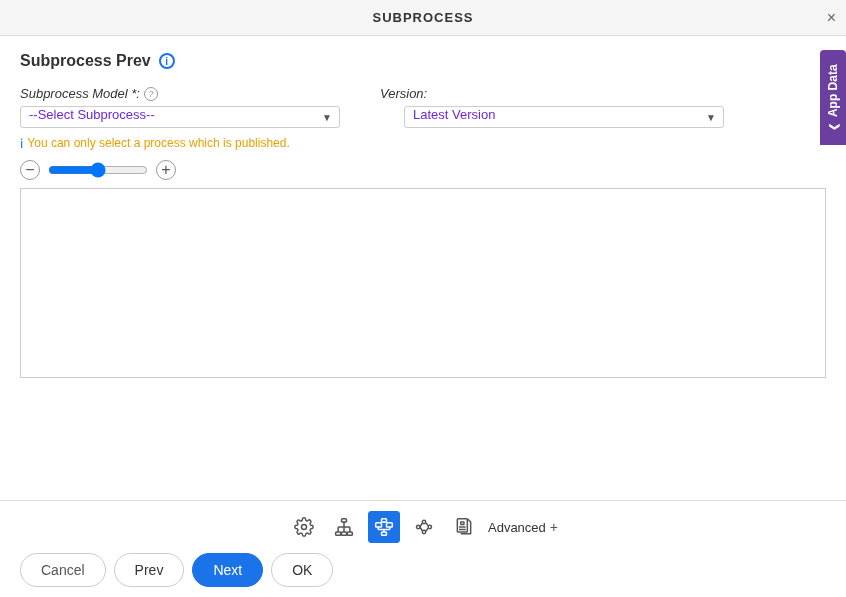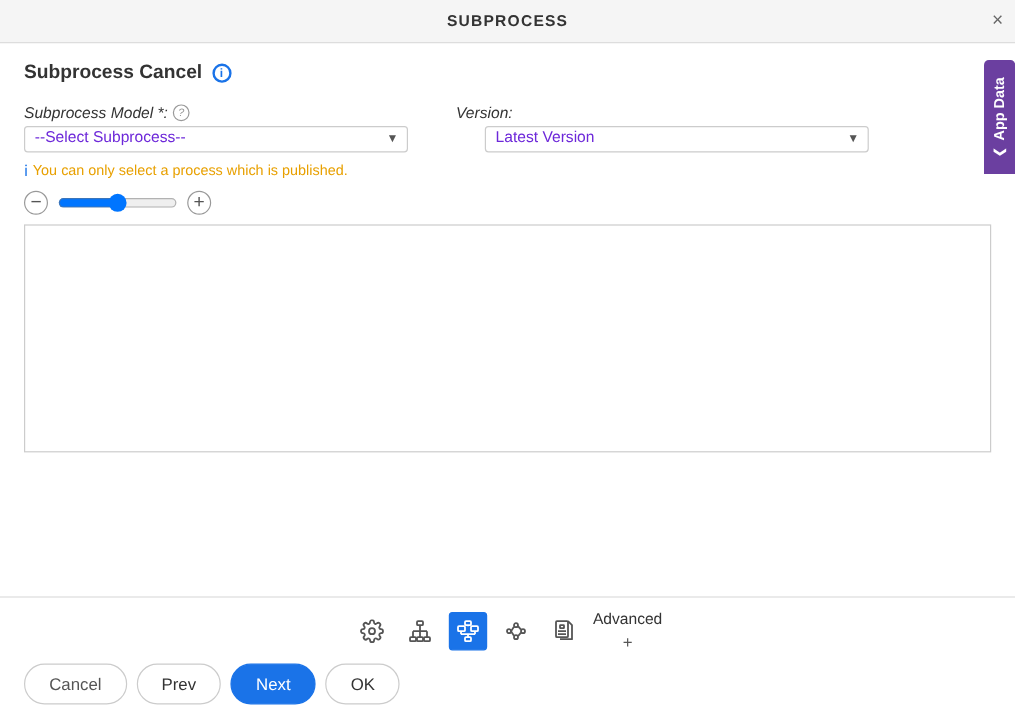--- a/index.html
+++ b/index.html
@@ -241,27 +241,27 @@
       background: #1a73e8;
       color: white;
       border-color: #1a73e8;
     }
     .toolbar-icon svg {
       width: 20px;
       height: 20px;
     }
     .advanced-btn {
       display: flex;
+      align-items: center;
       gap: 4px;
       font-size: 13px;
       color: #333;
       cursor: pointer;
       background: none;
       border: none;
-      flex-direction: column;
     }
     .advanced-plus {
       color: #555;
       font-size: 14px;
     }
     .action-buttons {
       display: flex;
       align-items: center;
       justify-content: flex-start;
       gap: 8px;
@@ -307,21 +307,21 @@
   </div>
 
   <div class="app-data-tab">
     <span class="chevron">❮</span>
     <span>App Data</span>
   </div>
 
   <div class="main-content">
 
     <div class="section-title">
-      <span>Subprocess Cancel</span>
+      <span>Subprocess Prev</span>
       <div class="info-icon-circle">
         <span>i</span>
       </div>
     </div>
 
     <div class="form-row">
 
       <div class="form-group">
         <div class="form-label">
           <span>Subprocess Model *:</span>

